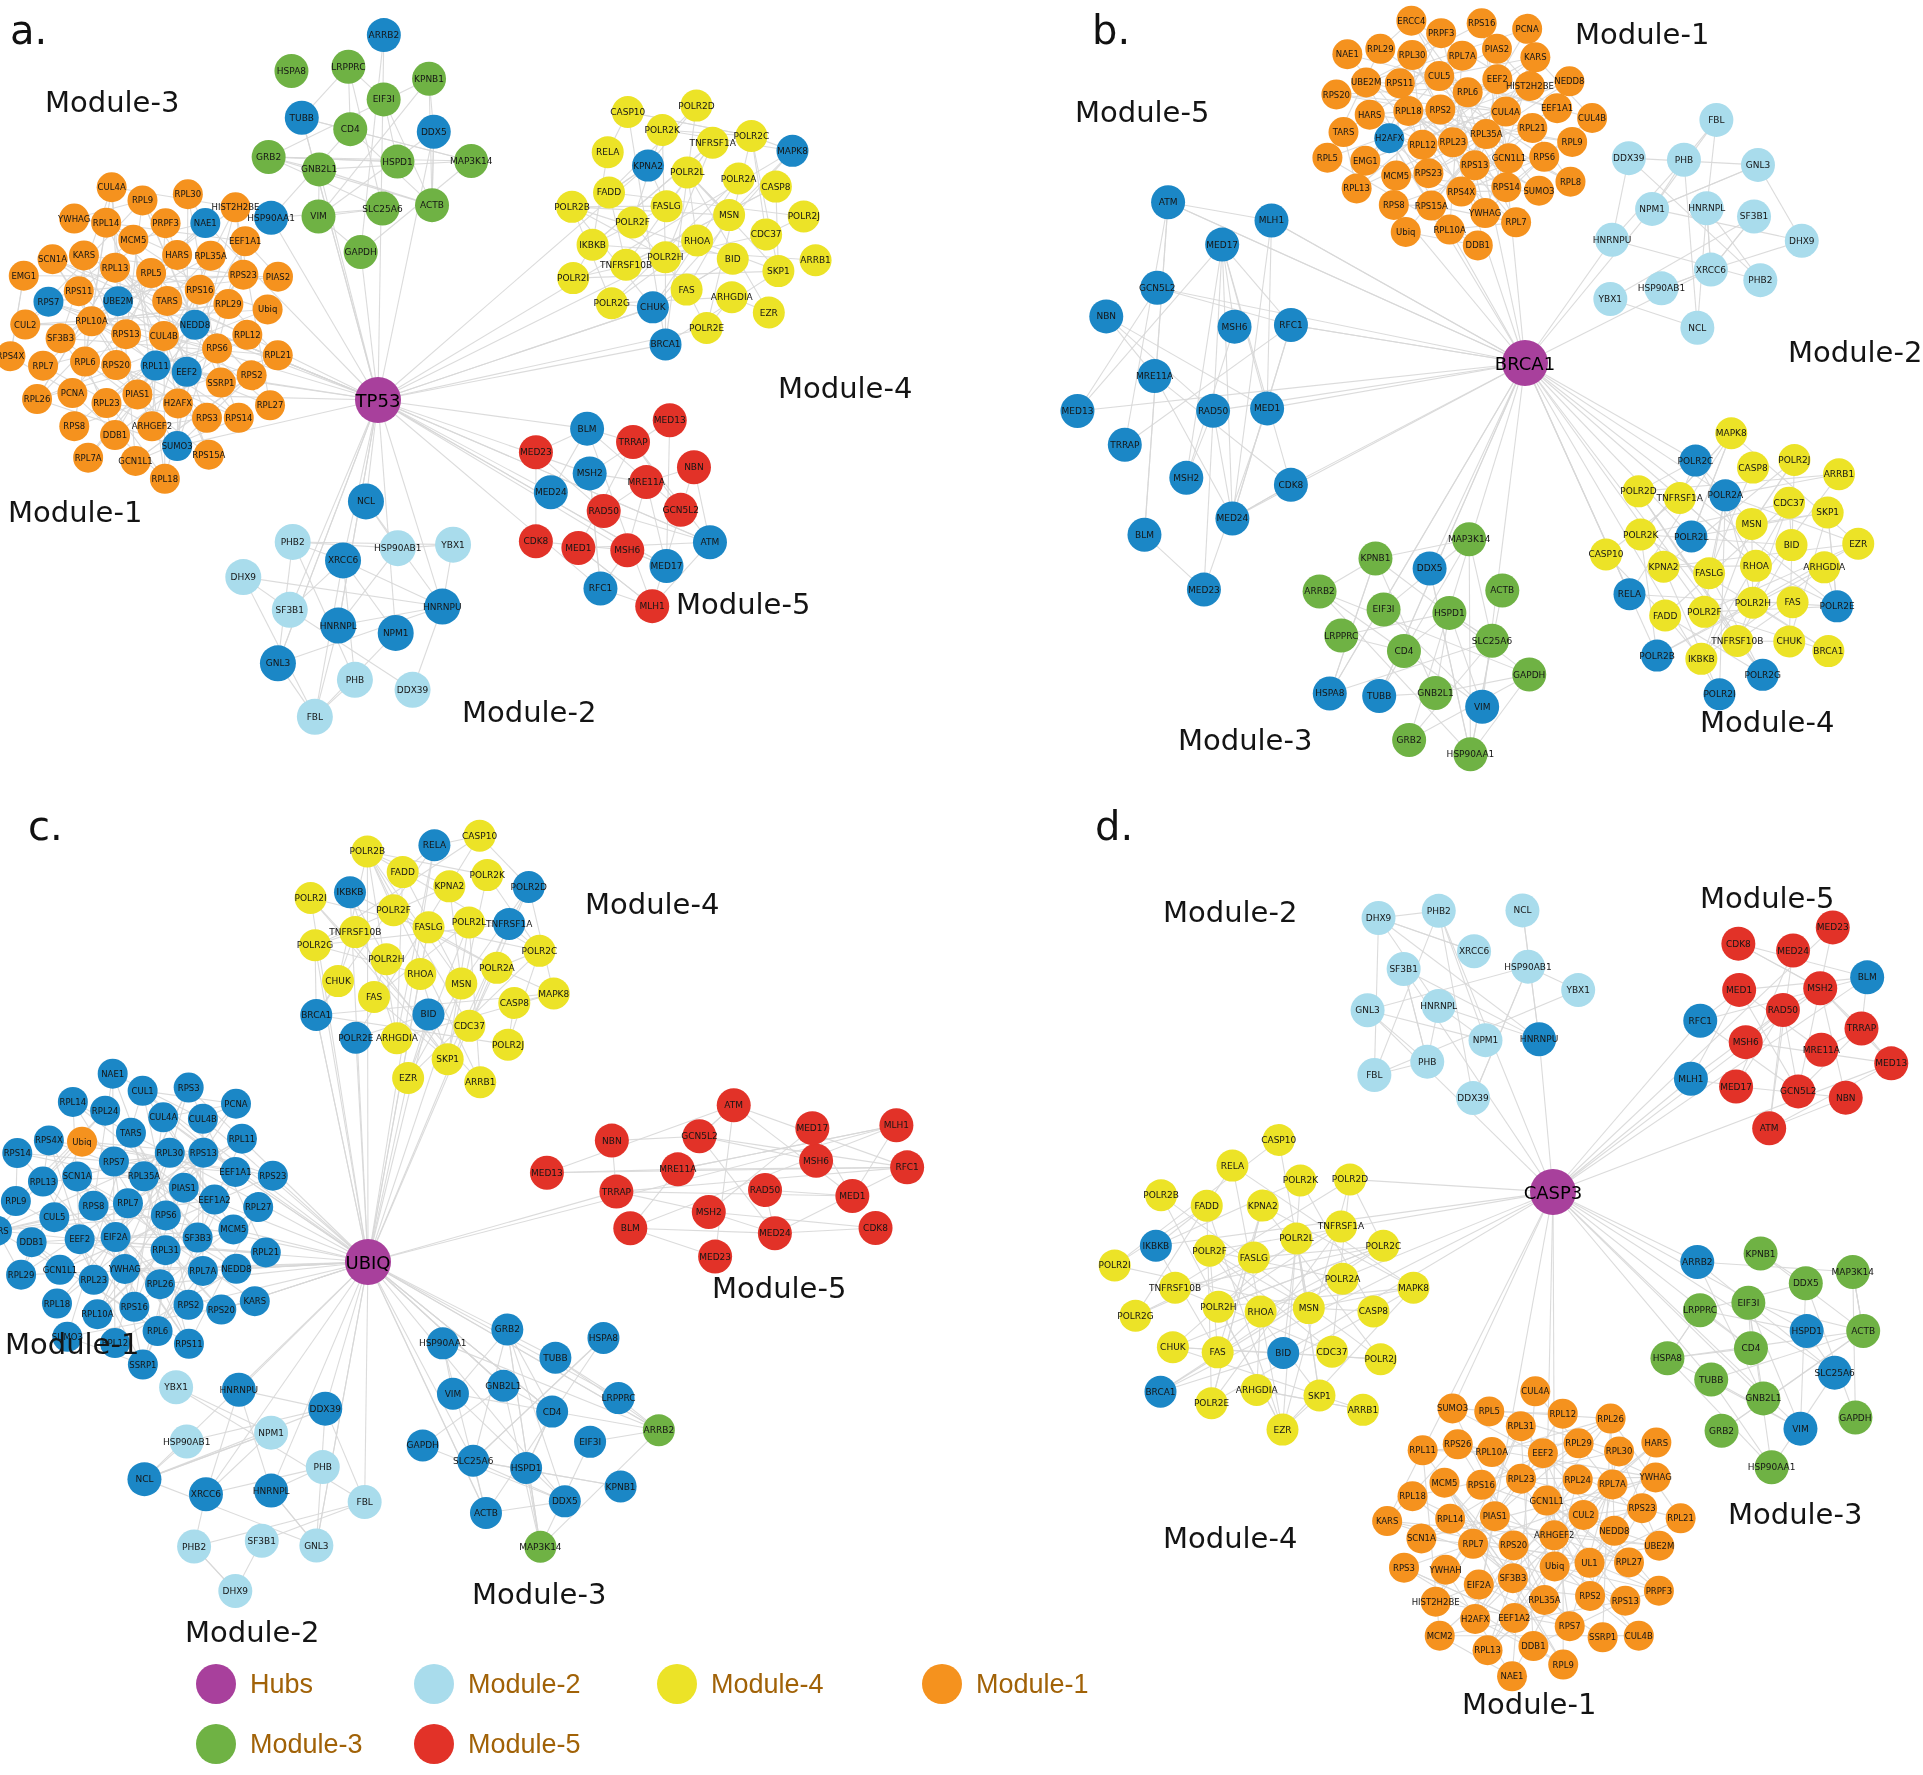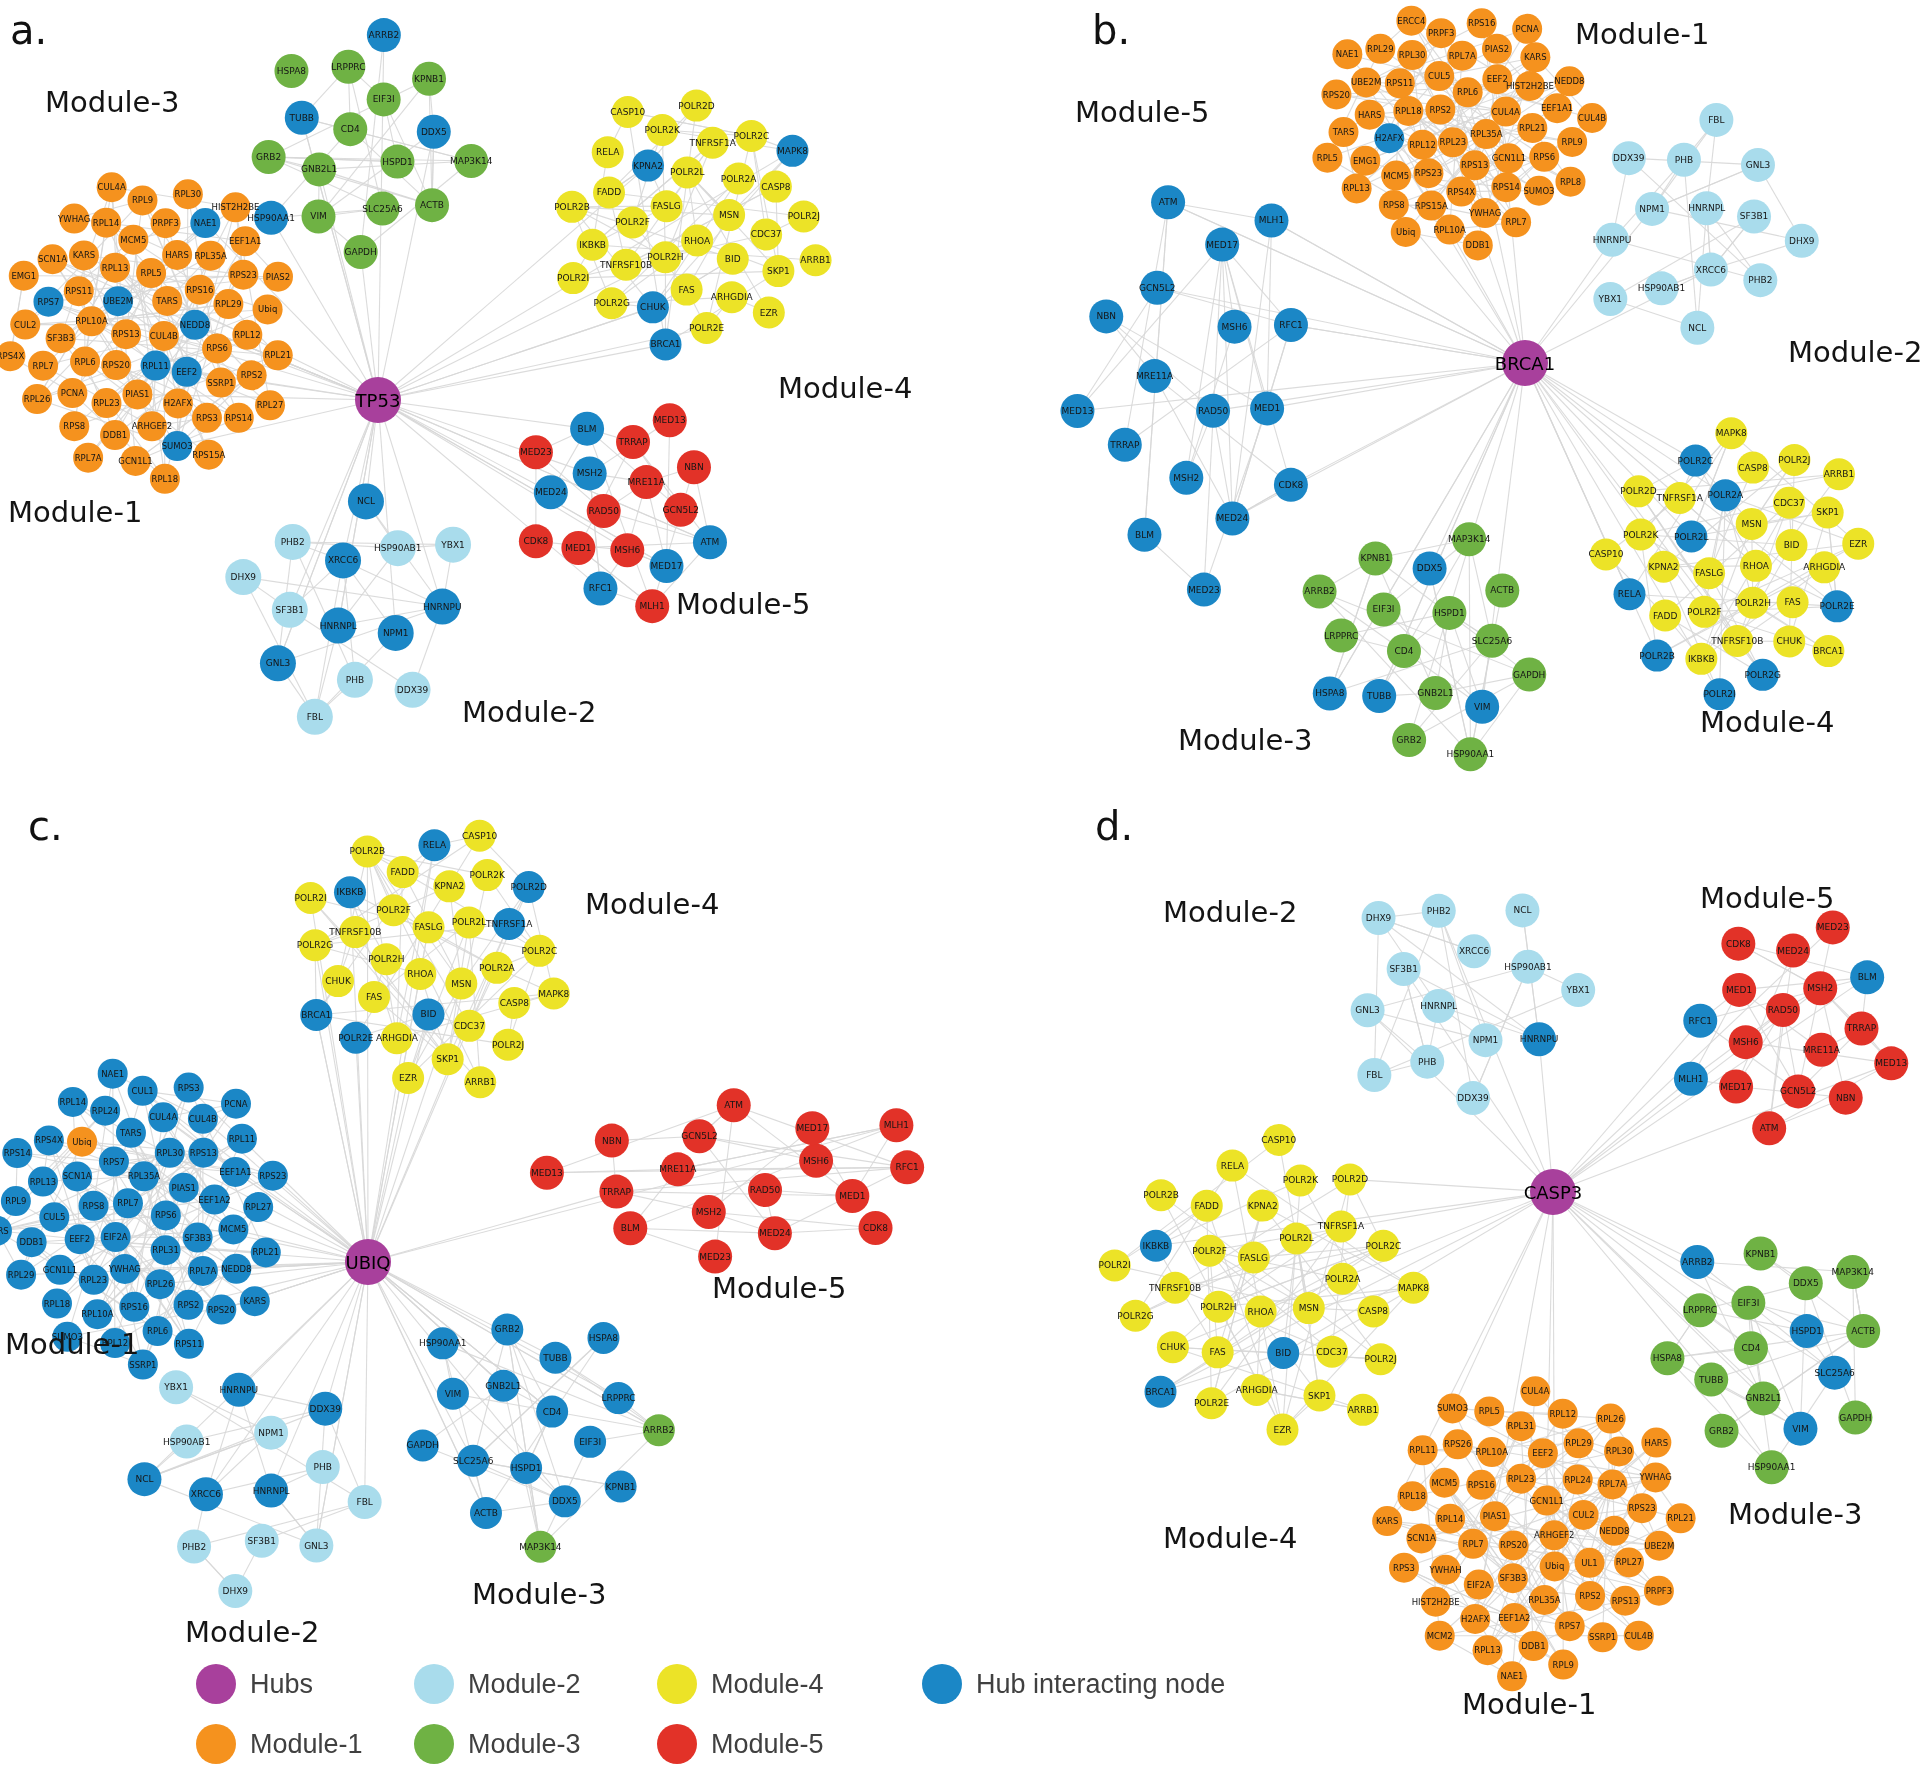--- a/index.html
+++ b/index.html
@@ -8,21 +8,21 @@
   svg text{font-family:"DejaVu Sans","Liberation Sans",sans-serif;}
   .node-label{text-anchor:middle;dominant-baseline:central;fill:#151515;pointer-events:none;}
   .hub-label{text-anchor:middle;dominant-baseline:central;font-size:18px;fill:#000;font-weight:500;}
   .module-label{font-size:29px;fill:#141414;}
   .panel-letter{font-size:40px;fill:#111;}
   .legend{position:absolute;left:196px;top:1662px;display:grid;
           grid-template-columns:218px 243px 265px 430px;row-gap:16px;}
   .lg-item{display:flex;align-items:center;gap:14px;height:44px;}
   .sw{width:40px;height:40px;border-radius:50%;flex:0 0 auto;}
   .sw-line{width:46px;height:5px;border-radius:2px;flex:0 0 auto;}
-  .lg-label{font-size:27px;color:#404040;white-space:nowrap;}
+  .lg-label{font-size:27px;color:#a16207;white-space:nowrap;}
 </style>
 </head>
 <body>
 
 <div id="figure">
   <svg id="net" width="1923" height="1775" viewBox="0 0 1923 1775">
       <g stroke="#d7d7d7" stroke-width="1.1" stroke-opacity="0.9">
         <line x1="350.2609283034922" y1="129.1305157664393" x2="348.36466802078075" y2="66.69400089716011"></line>
         <line x1="350.2609283034922" y1="129.1305157664393" x2="432.03488027099877" y2="205.13606926198275"></line>
         <line x1="397.45823914579034" y1="161.6238236686531" x2="268.64522120630227" y2="156.98675090041664"></line>
@@ -2367,24 +2367,20 @@
     </div>
     <div class="lg-item">
       <span class="sw" style="background: rgb(169, 220, 236);"></span>
       <span class="lg-label">Module-2</span>
     </div>
     <div class="lg-item">
       <span class="sw" style="background: rgb(236, 227, 39);"></span>
       <span class="lg-label">Module-4</span>
     </div>
     <div class="lg-item">
-      <span class="sw" style="background: rgb(27, 135, 198);"></span>
-      <span class="lg-label">Hub interacting node</span>
-    </div>
-    <div class="lg-item">
       <span class="sw" style="background: rgb(245, 146, 30);"></span>
       <span class="lg-label">Module-1</span>
     </div>
     <div class="lg-item">
       <span class="sw" style="background: rgb(111, 178, 68);"></span>
       <span class="lg-label">Module-3</span>
     </div>
     <div class="lg-item">
       <span class="sw" style="background: rgb(226, 50, 40);"></span>
       <span class="lg-label">Module-5</span>

